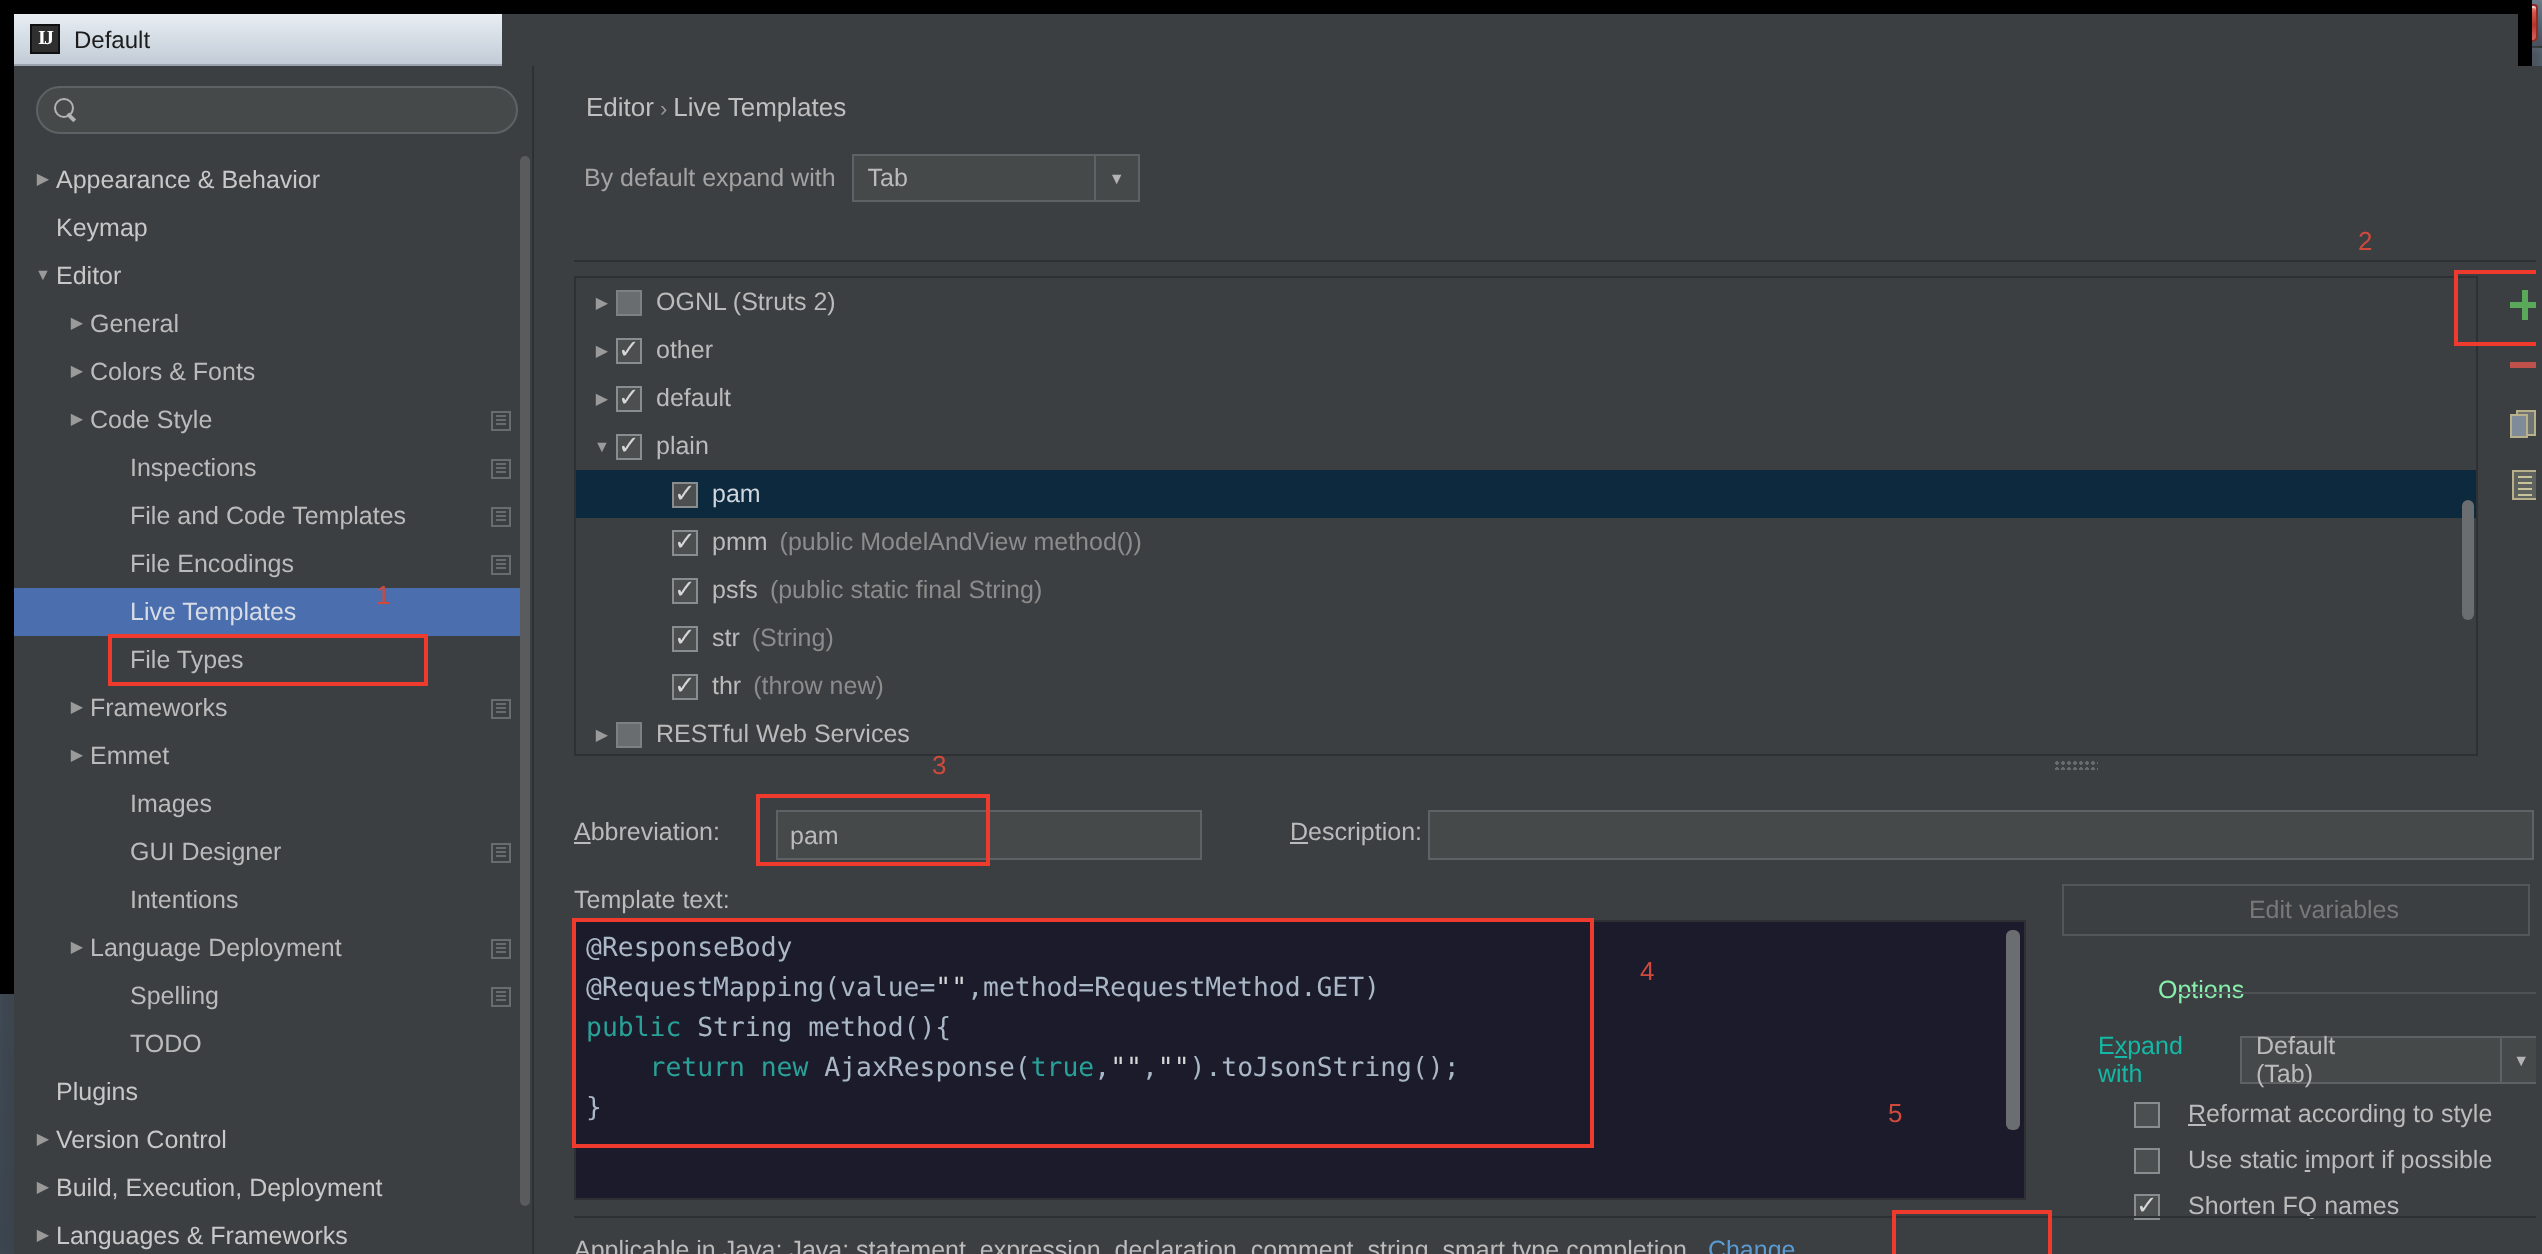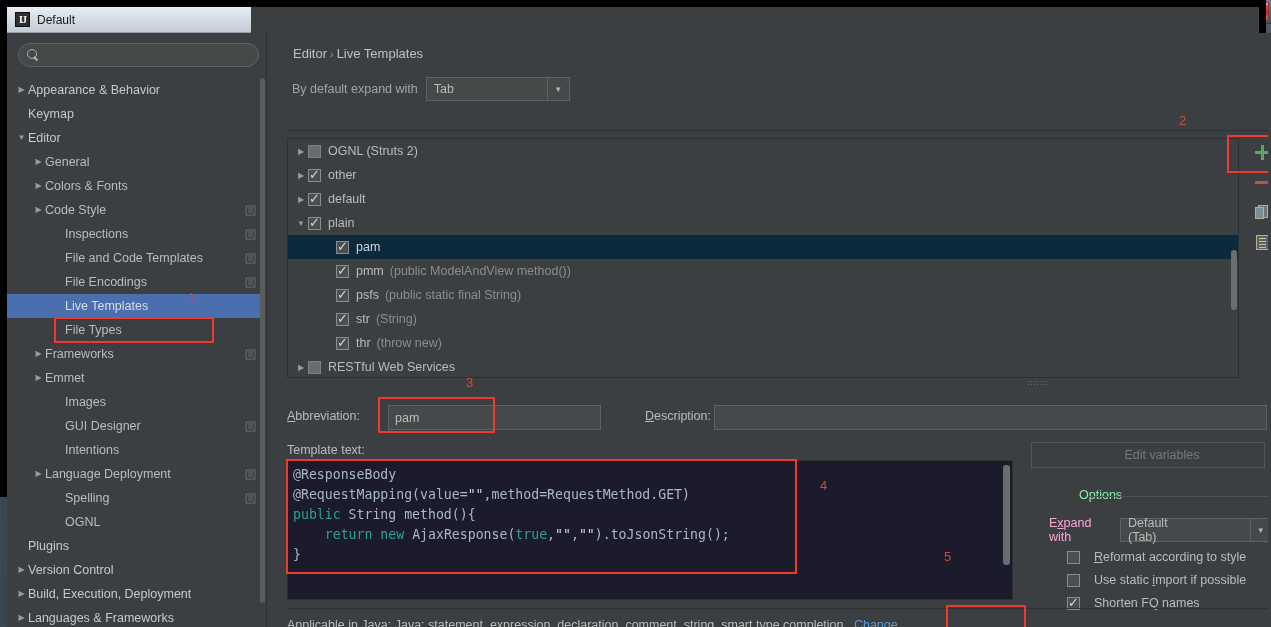--- a/index.html
+++ b/index.html
@@ -334,21 +334,21 @@
   }
   .options-group { position: absolute; left: 752px; top: 455px; width: 240px; }
   .og-title { color: #86efac; font-size: 12.5px; position: absolute; left: 0; top: 0; margin-left: 48px; }
   .og-line {
     position: absolute; left: 58px; right: 0; top: 8px; height: 1px; background: #4e5153;
   }
   .opt-expand {
     position: absolute; left: 18px; top: 28px;
     display: flex; align-items: center; gap: 7px;
   }
-  .opt-expand .lab { color: #f9a8d4; font-size: 12.5px; }
+  .opt-expand .lab { color: #14b8a6; font-size: 12.5px; }
   .optrow {
     position: absolute; left: 36px;
     display: flex; align-items: center; gap: 7px;
     color: #bbbbbb; font-size: 12.5px;
   }
 
   
   .status {
     position: absolute; left: 8px; top: 585px;
     color: #bbbbbb; font-size: 12.5px;
@@ -511,21 +511,21 @@
             <div class="tnode l1n">
               <span class="lbl">Spelling</span>
               <span class="cfgicon"><svg width="11" height="12" viewBox="0 0 11 12">
                   <rect x="1" y="2" width="9" height="9" fill="none" stroke="#8e9193" stroke-width="1"></rect>
                   <line x1="3" y1="4" x2="8" y2="4" stroke="#8e9193"></line>
                   <line x1="3" y1="6" x2="8" y2="6" stroke="#8e9193"></line>
                   <line x1="3" y1="8" x2="8" y2="8" stroke="#8e9193"></line>
                 </svg></span>
             </div>
             <div class="tnode l1n">
-              <span class="lbl">OGNL</span>
+              <span class="lbl">TODO</span>
             </div>
             <div class="tnode l0n bold">
               <span class="lbl">Plugins</span>
             </div>
             <div class="tnode l0 bold">
               <span class="arrow">▶</span>
               <span class="lbl">Version Control</span>
             </div>
             <div class="tnode l0 bold">
               <span class="arrow">▶</span>

